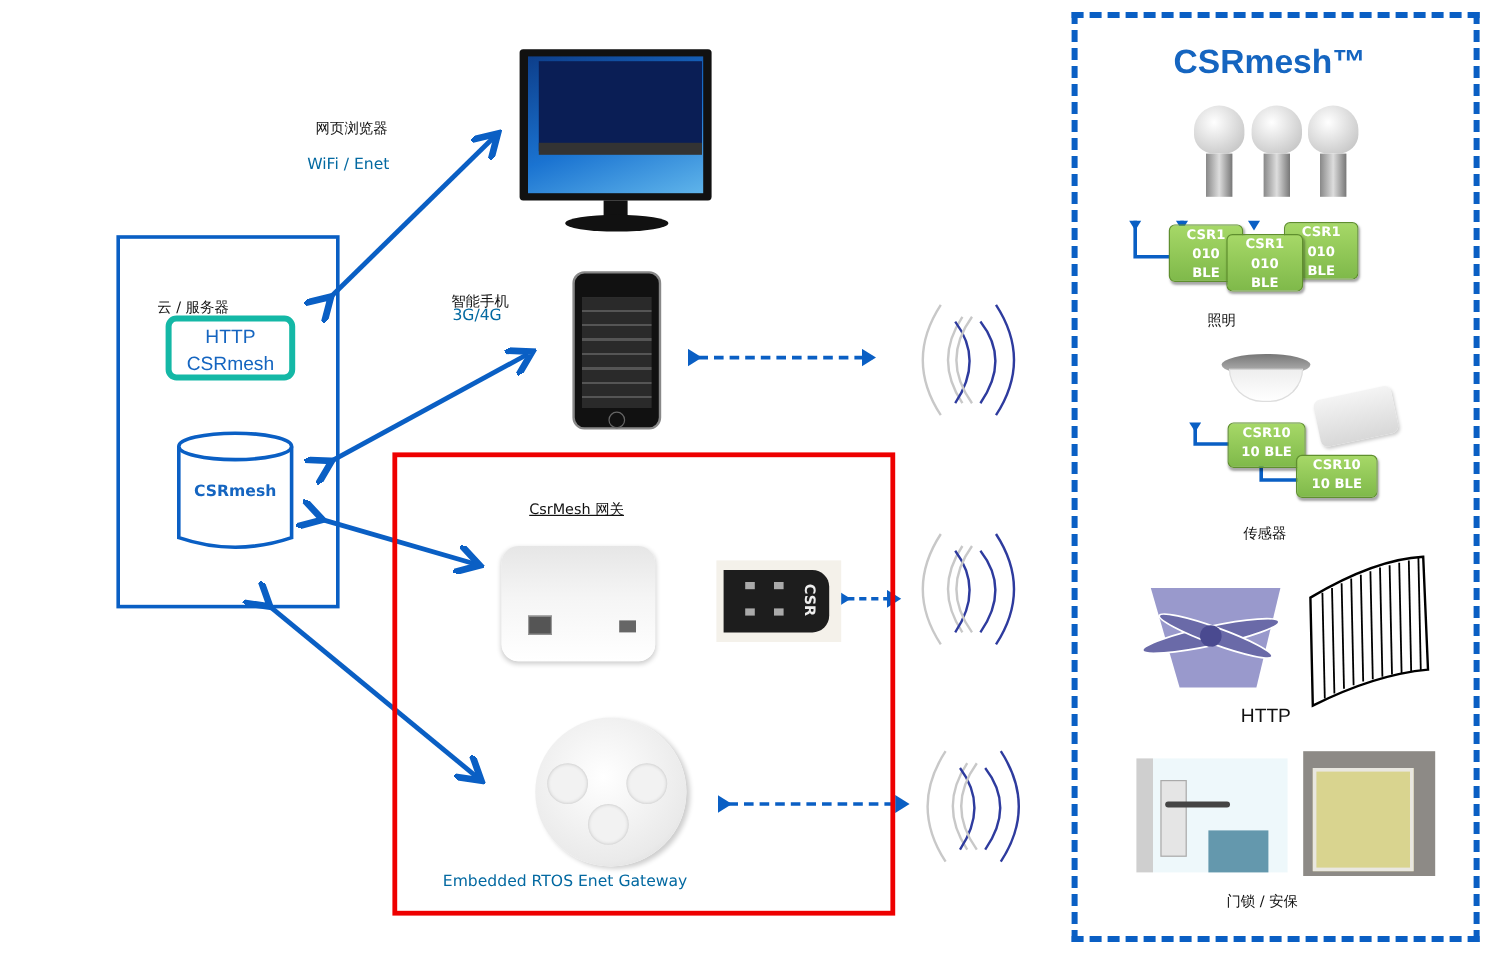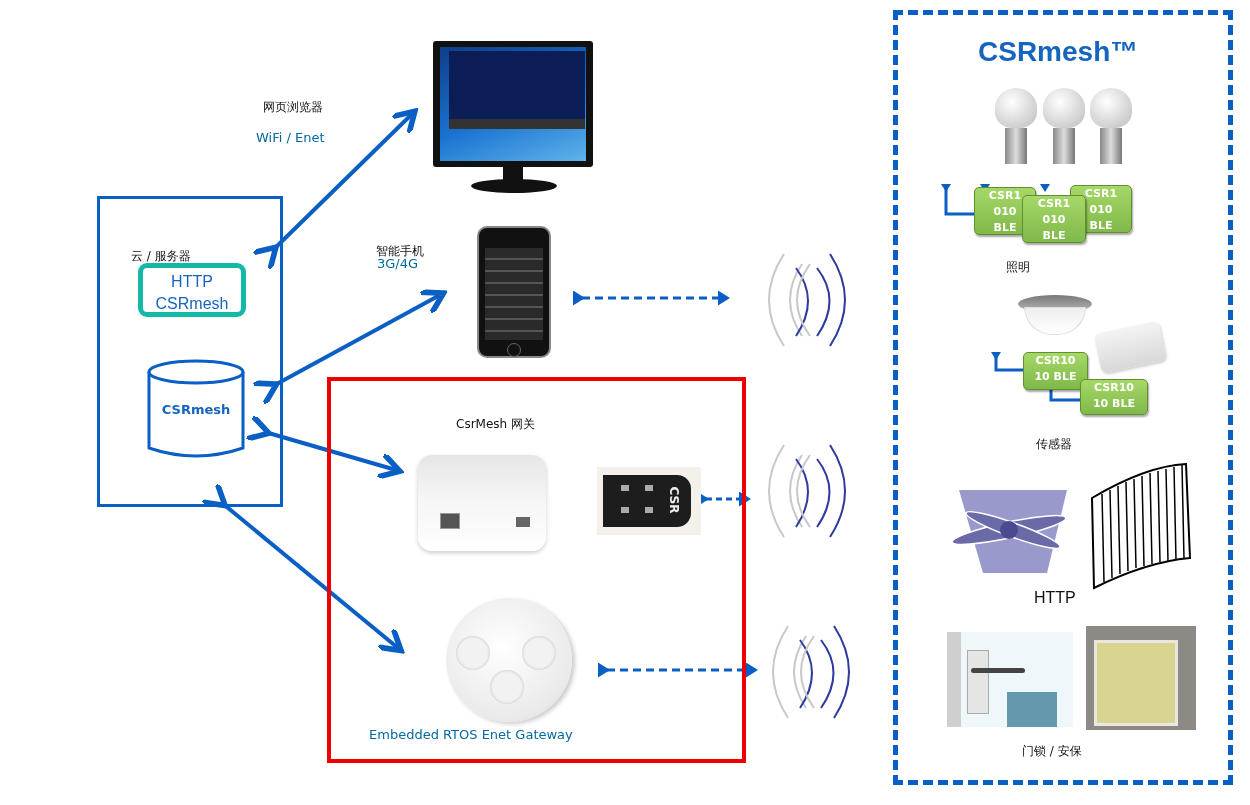--- a/index.html
+++ b/index.html
@@ -89,21 +89,21 @@
 </div>
 
 <div class="abs lbl-cn" style="left:376px;top:243px;">智能手机</div>
 <div class="abs lbl-blue" style="left:377px;top:256px;">3G/4G</div>
 <div class="abs" style="left:477px;top:226px;width:74px;height:132px;background:#111;border:2px solid #888;border-radius:10px;box-sizing:border-box;">
   <div style="position:absolute;left:6px;top:20px;width:58px;height:92px;background:repeating-linear-gradient(#2a2a2a 0 10px,#555 10px 12px);"></div>
   <div style="position:absolute;left:28px;top:115px;width:12px;height:12px;border:1px solid #666;border-radius:50%;"></div>
 </div>
 
 <div class="abs red-box"></div>
-<div class="abs lbl-cn" style="left:456px;top:416px;">CsrMesh 网关</div>
+<div class="abs lbl-cn" style="left:441px;top:416px;text-decoration:underline;">CsrMesh 网关</div>
 <div class="abs" style="left:418px;top:455px;width:130px;height:98px;">
   <div style="position:absolute;left:0;top:0;width:128px;height:96px;background:linear-gradient(#e6e6e6,#f5f5f5 45%,#ffffff);border-radius:14px;box-shadow:0 2px 4px rgba(0,0,0,.2);"></div>
   <div style="position:absolute;left:22px;top:58px;width:18px;height:14px;background:#555;border:1px solid #999;"></div>
   <div style="position:absolute;left:98px;top:62px;width:14px;height:10px;background:#666;"></div>
 </div>
 <div class="abs" style="left:597px;top:467px;width:104px;height:68px;background:#f4f1ea;">
   <div style="position:absolute;left:6px;top:8px;width:88px;height:52px;background:#1d1d1d;border-radius:0 14px 14px 0;"></div>
   <div style="position:absolute;left:24px;top:18px;width:8px;height:6px;background:#aaa;"></div>
   <div style="position:absolute;left:48px;top:18px;width:8px;height:6px;background:#aaa;"></div>
   <div style="position:absolute;left:24px;top:40px;width:8px;height:6px;background:#aaa;"></div>

